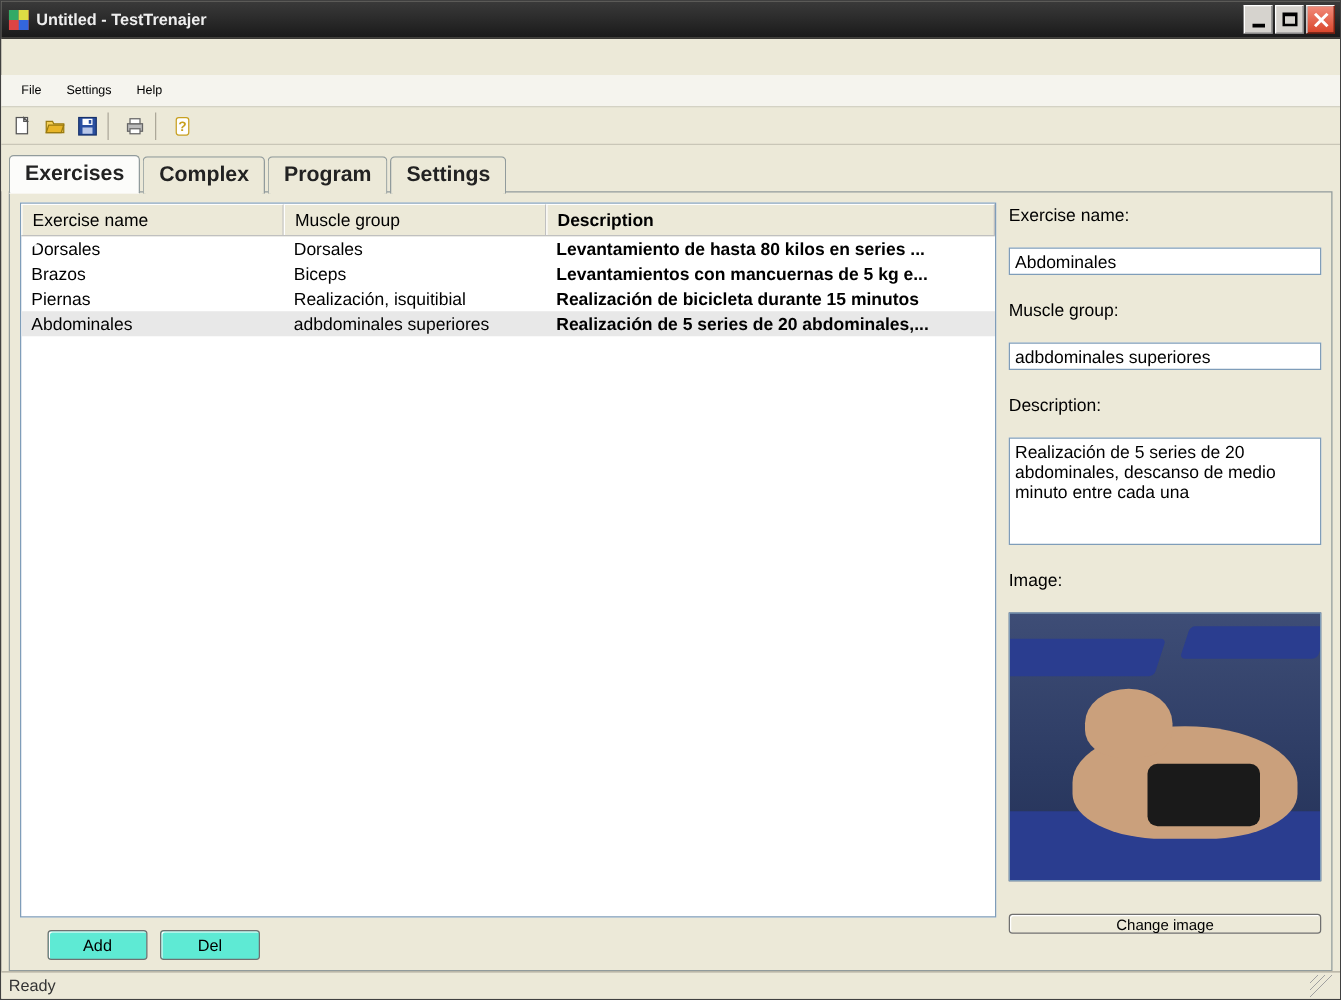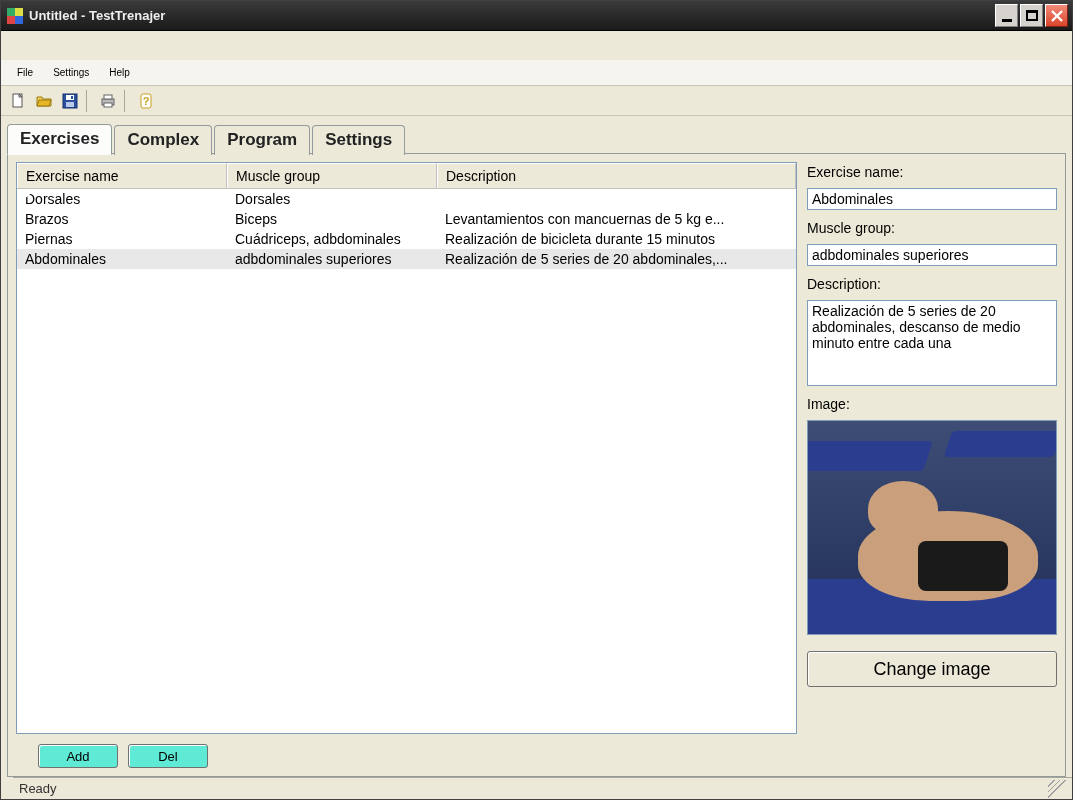--- a/index.html
+++ b/index.html
@@ -123,39 +123,39 @@
   }
   .lvbody { flex:1; overflow:auto; font-size:14px;border-radius:30px; }
   .lvrow { display:flex; }
   .lvrow .cell {
     padding:2px 8px;
     white-space:nowrap; overflow:hidden; text-overflow:ellipsis;
   }
   .lvrow.selected { background:#e8e8e8; }
   .col-name { width:210px; flex:0 0 210px; }
   .col-muscle { width:210px; flex:0 0 210px; }
-  .col-desc { flex:1; min-width:0; }
+  .col-desc { flex:1; min-width:0;font-weight:bold; }
 
   .btnrow { display:flex; gap:10px; padding:10px 0 0 22px; }
   .stdbtn {
     min-width:80px; height:24px;
     background:#5eead4;
     border:1px solid #707070;
     border-radius:3px;
     padding:2px 18px;
     font-size:13px;
     box-shadow: inset 1px 1px 0 #fff;
     cursor:default;
   }
 
   
   .rightcol {
     width:250px; flex:0 0 250px;
     display:flex; flex-direction:column;
-    gap:8px;
+    gap:18px;
     font-size:14px;
   }
   .fldlabel { margin-top:2px; }
   .txtinput {
     width:100%;
     border:1px solid #7f9db9;
     background:#fff;
     padding:2px 4px;
     font-size:14px;
     font-family:inherit;
@@ -170,38 +170,38 @@
     resize:none;
   }
   .imgbox {
     width:100%; height:215px;
     border:1px solid #7f9db9;
     background:#33436a;
     position:relative;
     overflow:hidden;
   }
   .widebtn {
-    width:100%; height:36px;
+    width:100%; height:16px;
     background:#ece9d8;
     border:1px solid #707070;
     border-radius:3px;
-    font-size:18px;
+    font-size:12px;
     box-shadow: inset 1px 1px 0 #fff;
     cursor:default;
     margin-top:8px;
   }
 
   
   .statusbar {
     height:22px;
     border-top:1px solid #aca899;
     background:#ece9d8;
     display:flex; align-items:center;
     padding:0 6px;
-    font-size:13px; color:#333;margin-left:12px;
+    font-size:13px; color:#333;
   }
   .statusbar .grip {
     margin-left:auto;
     width:18px; height:18px;
     background:
       linear-gradient(135deg, transparent 0 12px, #a0a0a0 12px 13px, transparent 13px 100%),
       linear-gradient(135deg, transparent 0 8px,  #a0a0a0 8px  9px,  transparent 9px  100%),
       linear-gradient(135deg, transparent 0 4px,  #a0a0a0 4px  5px,  transparent 5px  100%);
   }
 
@@ -299,29 +299,30 @@
       <div class="listview">
         <div class="lvhead">
           <div class="col col-name">Exercise name</div>
           <div class="col col-muscle">Muscle group</div>
           <div class="col col-desc">Description</div>
         </div>
         <div class="lvbody" id="lvbody">
             <div class="lvrow">
               <div class="cell col-name">Dorsales</div>
               <div class="cell col-muscle">Dorsales</div>
+              <div class="cell col-desc">Levantamiento de hasta 80 kilos en series ...</div>
             </div>
             <div class="lvrow">
               <div class="cell col-name">Brazos</div>
               <div class="cell col-muscle">Biceps</div>
               <div class="cell col-desc">Levantamientos con mancuernas de 5 kg e...</div>
             </div>
             <div class="lvrow">
               <div class="cell col-name">Piernas</div>
-              <div class="cell col-muscle">Cuádriceps, adbdominales</div>
+              <div class="cell col-muscle">Realización, isquitibial</div>
               <div class="cell col-desc">Realización de bicicleta durante 15 minutos</div>
             </div>
             <div class="lvrow selected">
               <div class="cell col-name">Abdominales</div>
               <div class="cell col-muscle">adbdominales superiores</div>
               <div class="cell col-desc">Realización de 5 series de 20 abdominales,...</div>
             </div>
           </div>
       </div>
 

